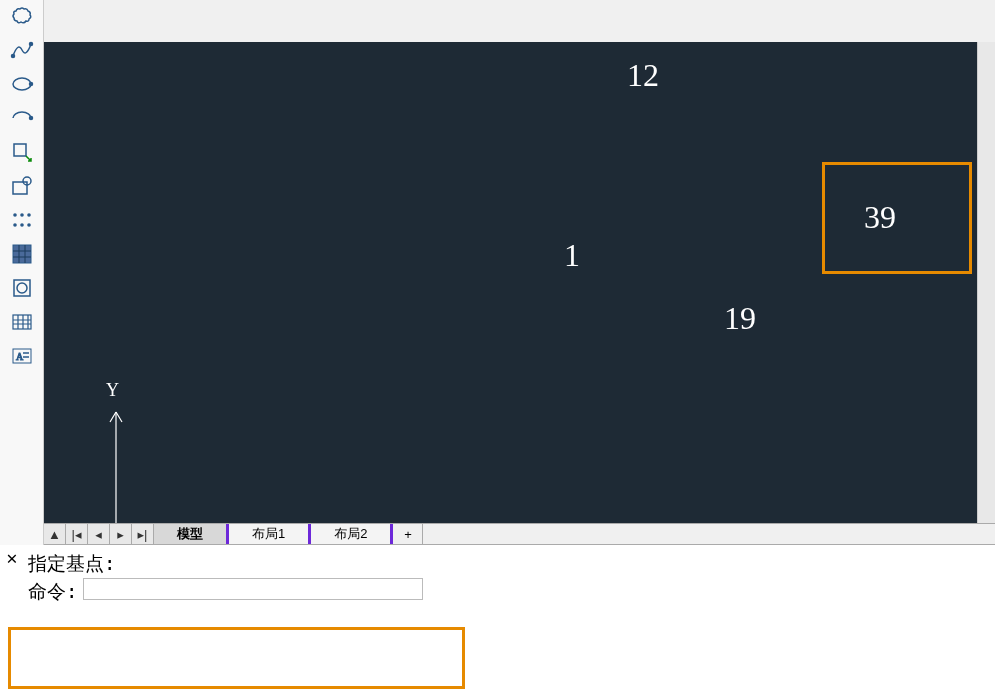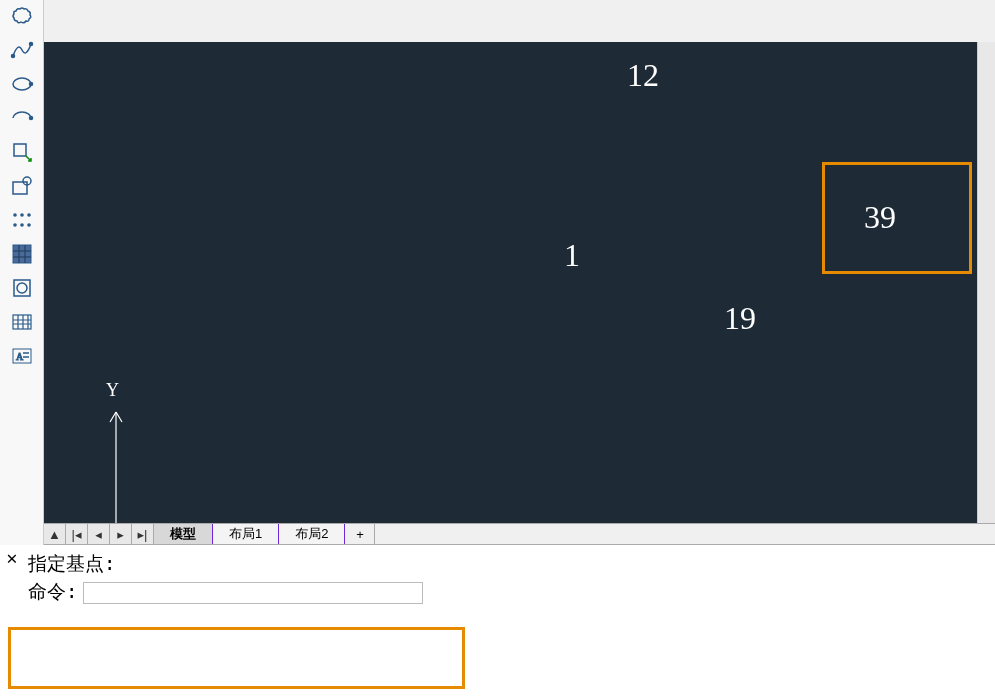--- a/index.html
+++ b/index.html
@@ -79,22 +79,22 @@
     width: 22px;
     border-right: 1px solid #aaa;
     display: flex;
     align-items: center;
     justify-content: center;
     background: #e8e8e8;
     cursor: pointer;
     color: #333;
   }
   .tab {
-    padding: 0 16px;
-    border-right: 1px solid #6d28d9;
+    padding: 0 23px;
+    border-right: 3px solid #6d28d9;
     display: flex;
     align-items: center;
     background: #f4f4f4;
     cursor: pointer;
   }
   .tab.active {
     background: #d8d8d8;
     font-weight: bold;
   }
   .tab-add {
@@ -140,21 +140,21 @@
   .cmd-highlight-box {
     position: absolute;
     border: 3px solid #e68a00;
     pointer-events: none;
   }
   .cmd-line {
     white-space: pre;
   }
   .cmd-input-row {
     display: flex;
-    align-items: flex-end;
+    align-items: flex-start;
     margin-top: 2px;
   }
   .cmd-input {
     flex: 1;
     height: 22px;
     border: 1px solid #bbb;
     background: #fff;
     font: inherit;
     padding: 0 4px;
     outline: none;

